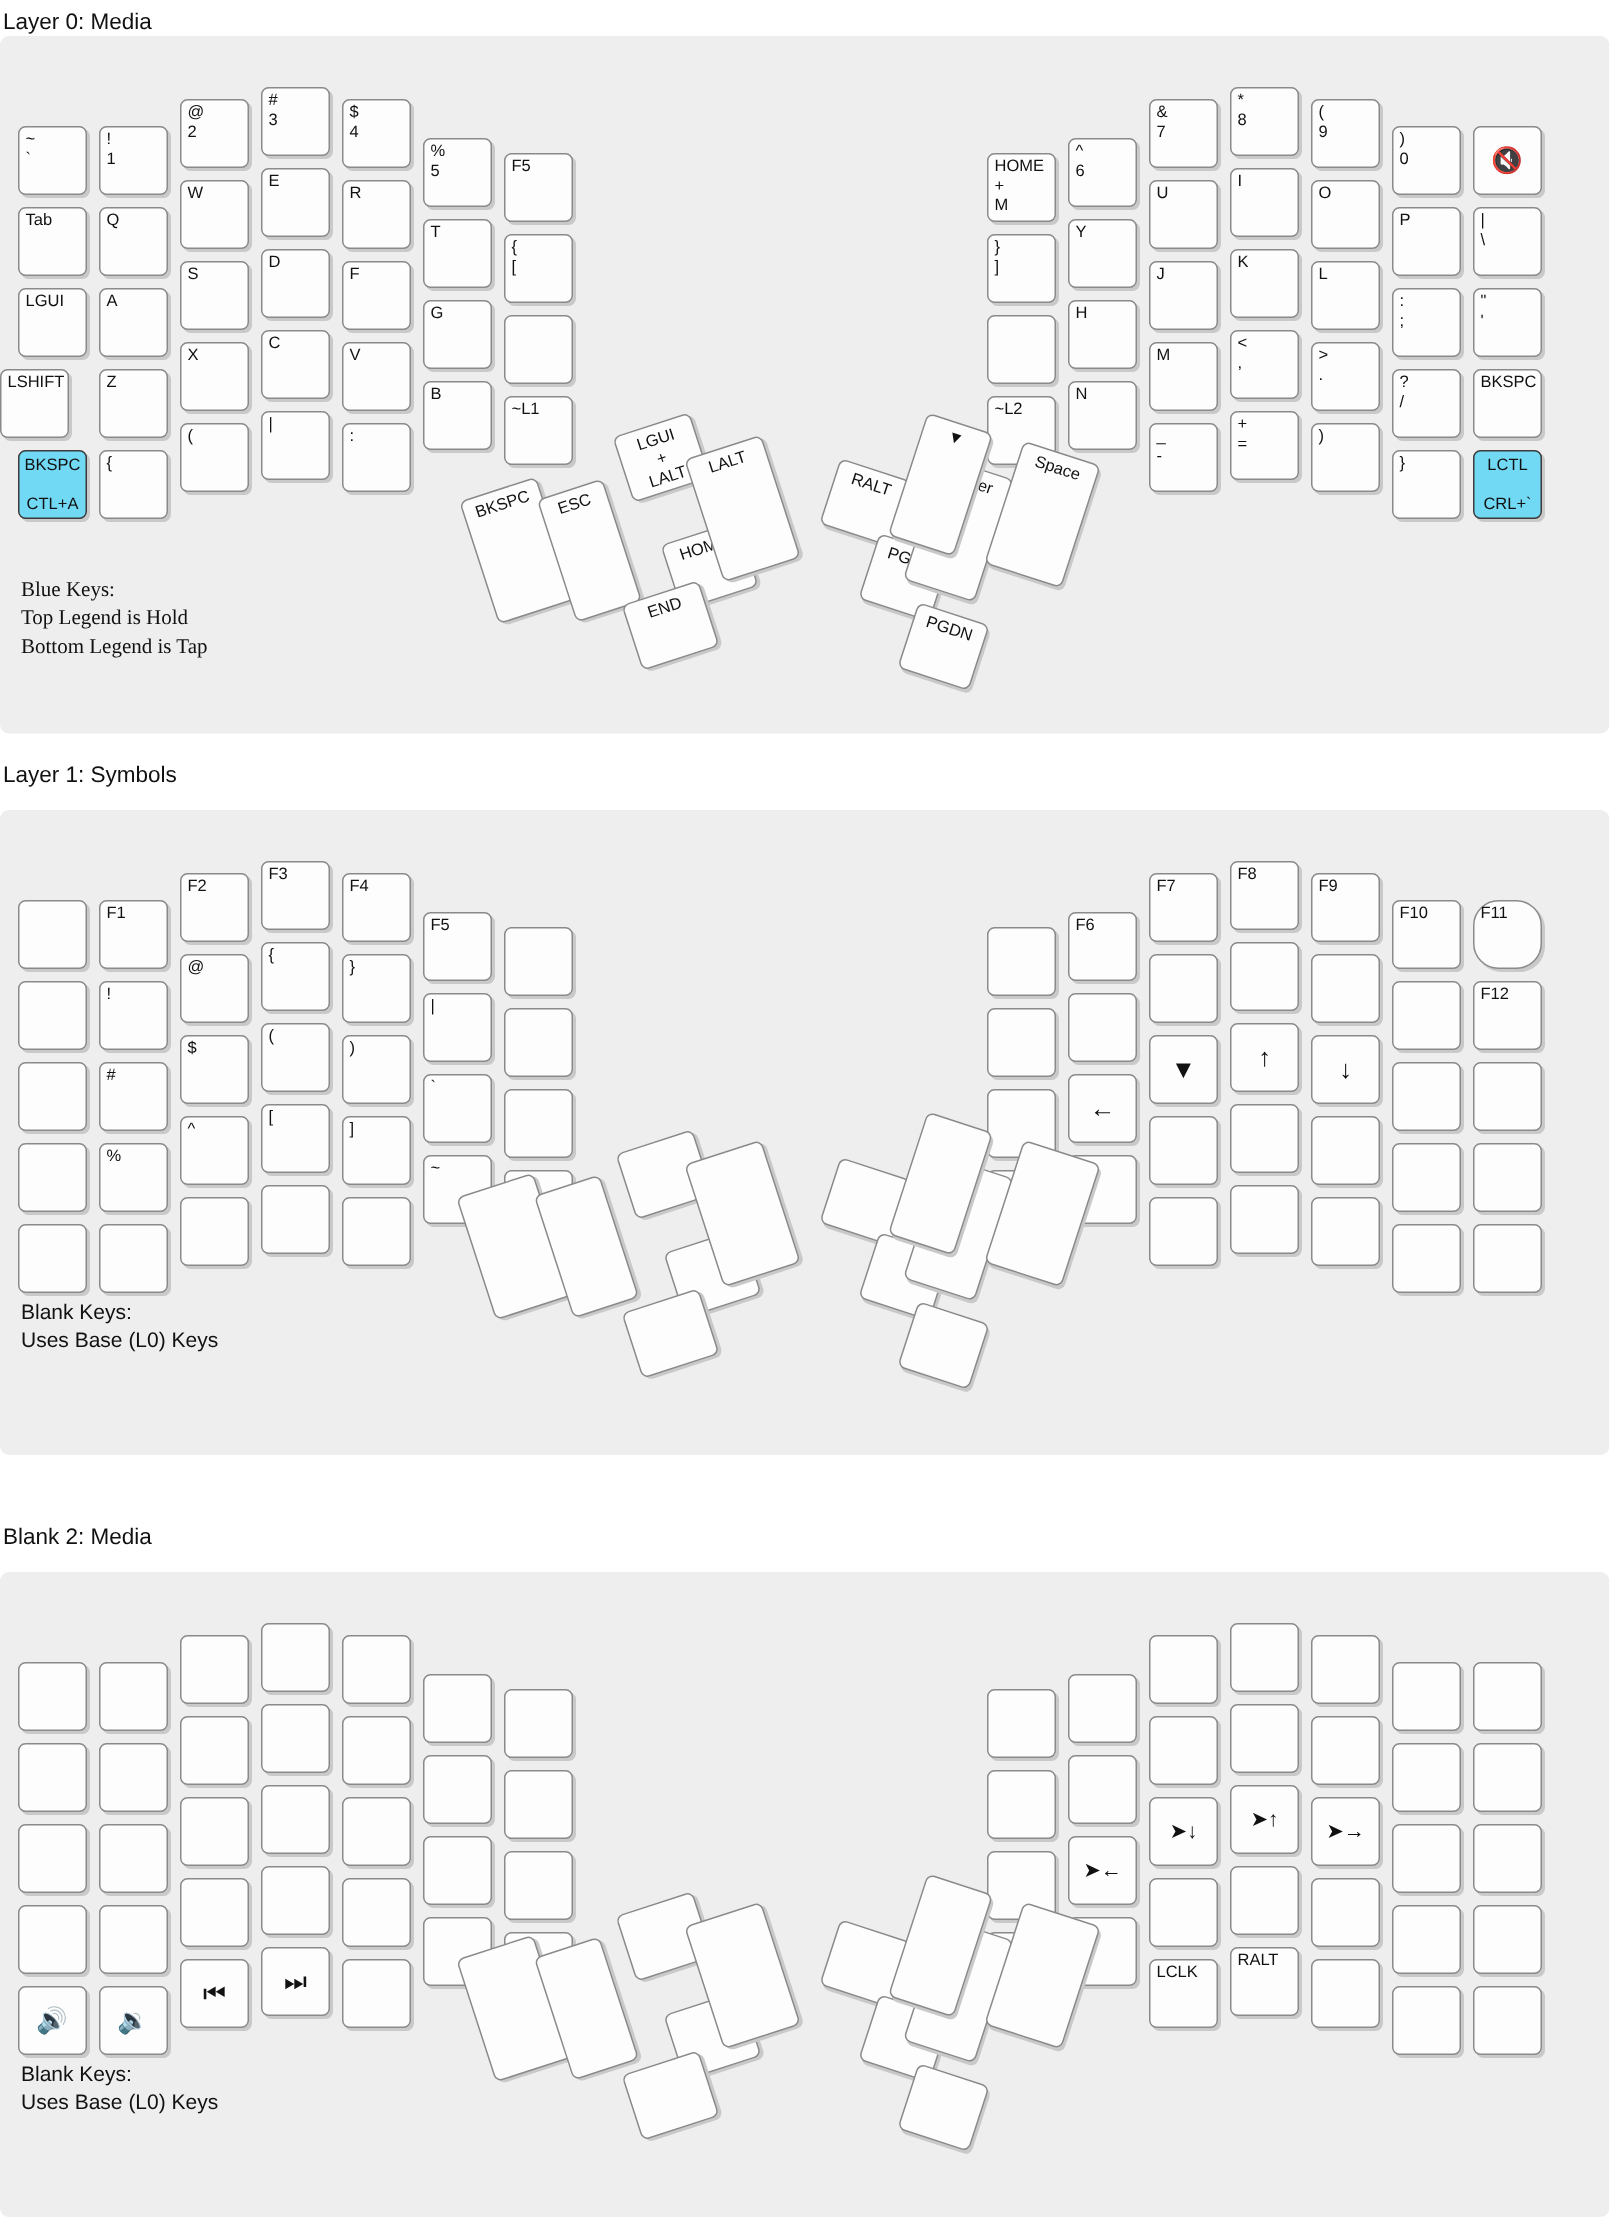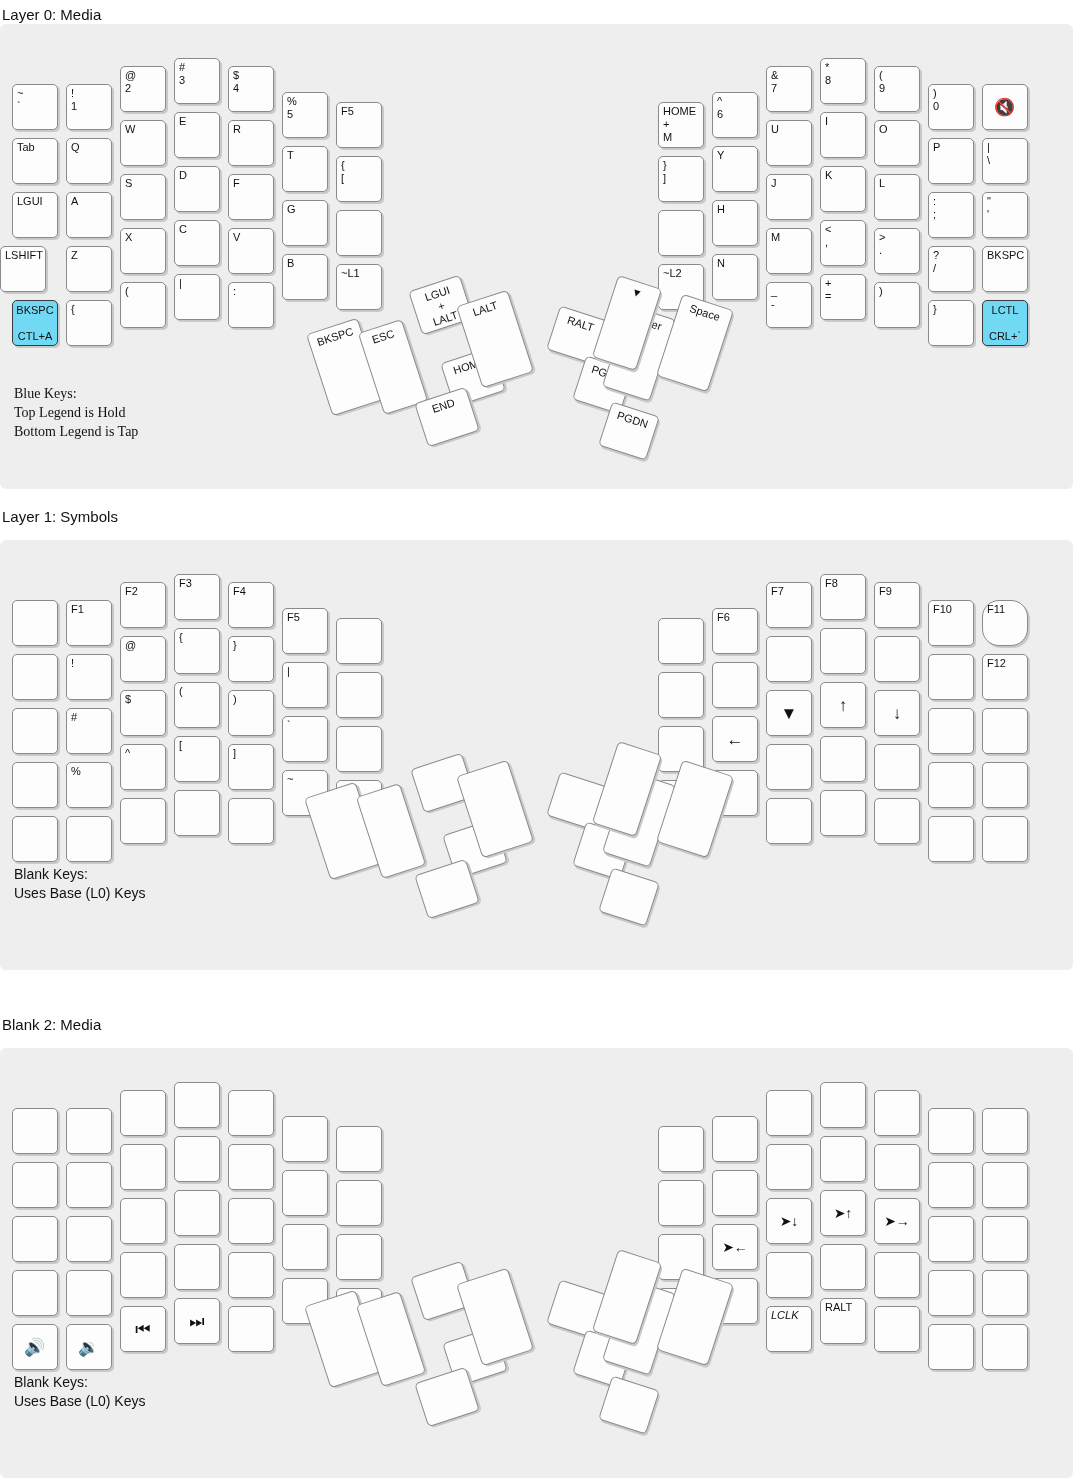--- a/index.html
+++ b/index.html
@@ -483,21 +483,21 @@
       <div class="key" style="left: 712px; top: 176px; width: 46px; height: 46px;">
         <span class="lg mid" style="font-size: 14px;">➤←</span>
       </div>
       <div class="key" style="left: 712px; top: 230px; width: 46px; height: 46px;"></div>
       <div class="key" style="left: 766px; top: 42px; width: 46px; height: 46px;"></div>
       <div class="key" style="left: 766px; top: 96px; width: 46px; height: 46px;"></div>
       <div class="key" style="left: 766px; top: 150px; width: 46px; height: 46px;">
         <span class="lg mid" style="font-size: 14px;">➤↓</span>
       </div>
       <div class="key" style="left: 766px; top: 204px; width: 46px; height: 46px;"></div>
-      <div class="key" style="left: 766px; top: 258px; width: 46px; height: 46px; font-style: italic;">
+      <div class="key" style="left: 766px; top: 258px; width: 46px; height: 46px;">
         <span class="lg">LCLK</span>
       </div>
       <div class="key" style="left: 820px; top: 34px; width: 46px; height: 46px;"></div>
       <div class="key" style="left: 820px; top: 88px; width: 46px; height: 46px;"></div>
       <div class="key" style="left: 820px; top: 142px; width: 46px; height: 46px;">
         <span class="lg mid" style="font-size: 14px;">➤↑</span>
       </div>
       <div class="key" style="left: 820px; top: 196px; width: 46px; height: 46px;"></div>
       <div class="key" style="left: 820px; top: 250px; width: 46px; height: 46px;">
         <span class="lg">RALT</span>

